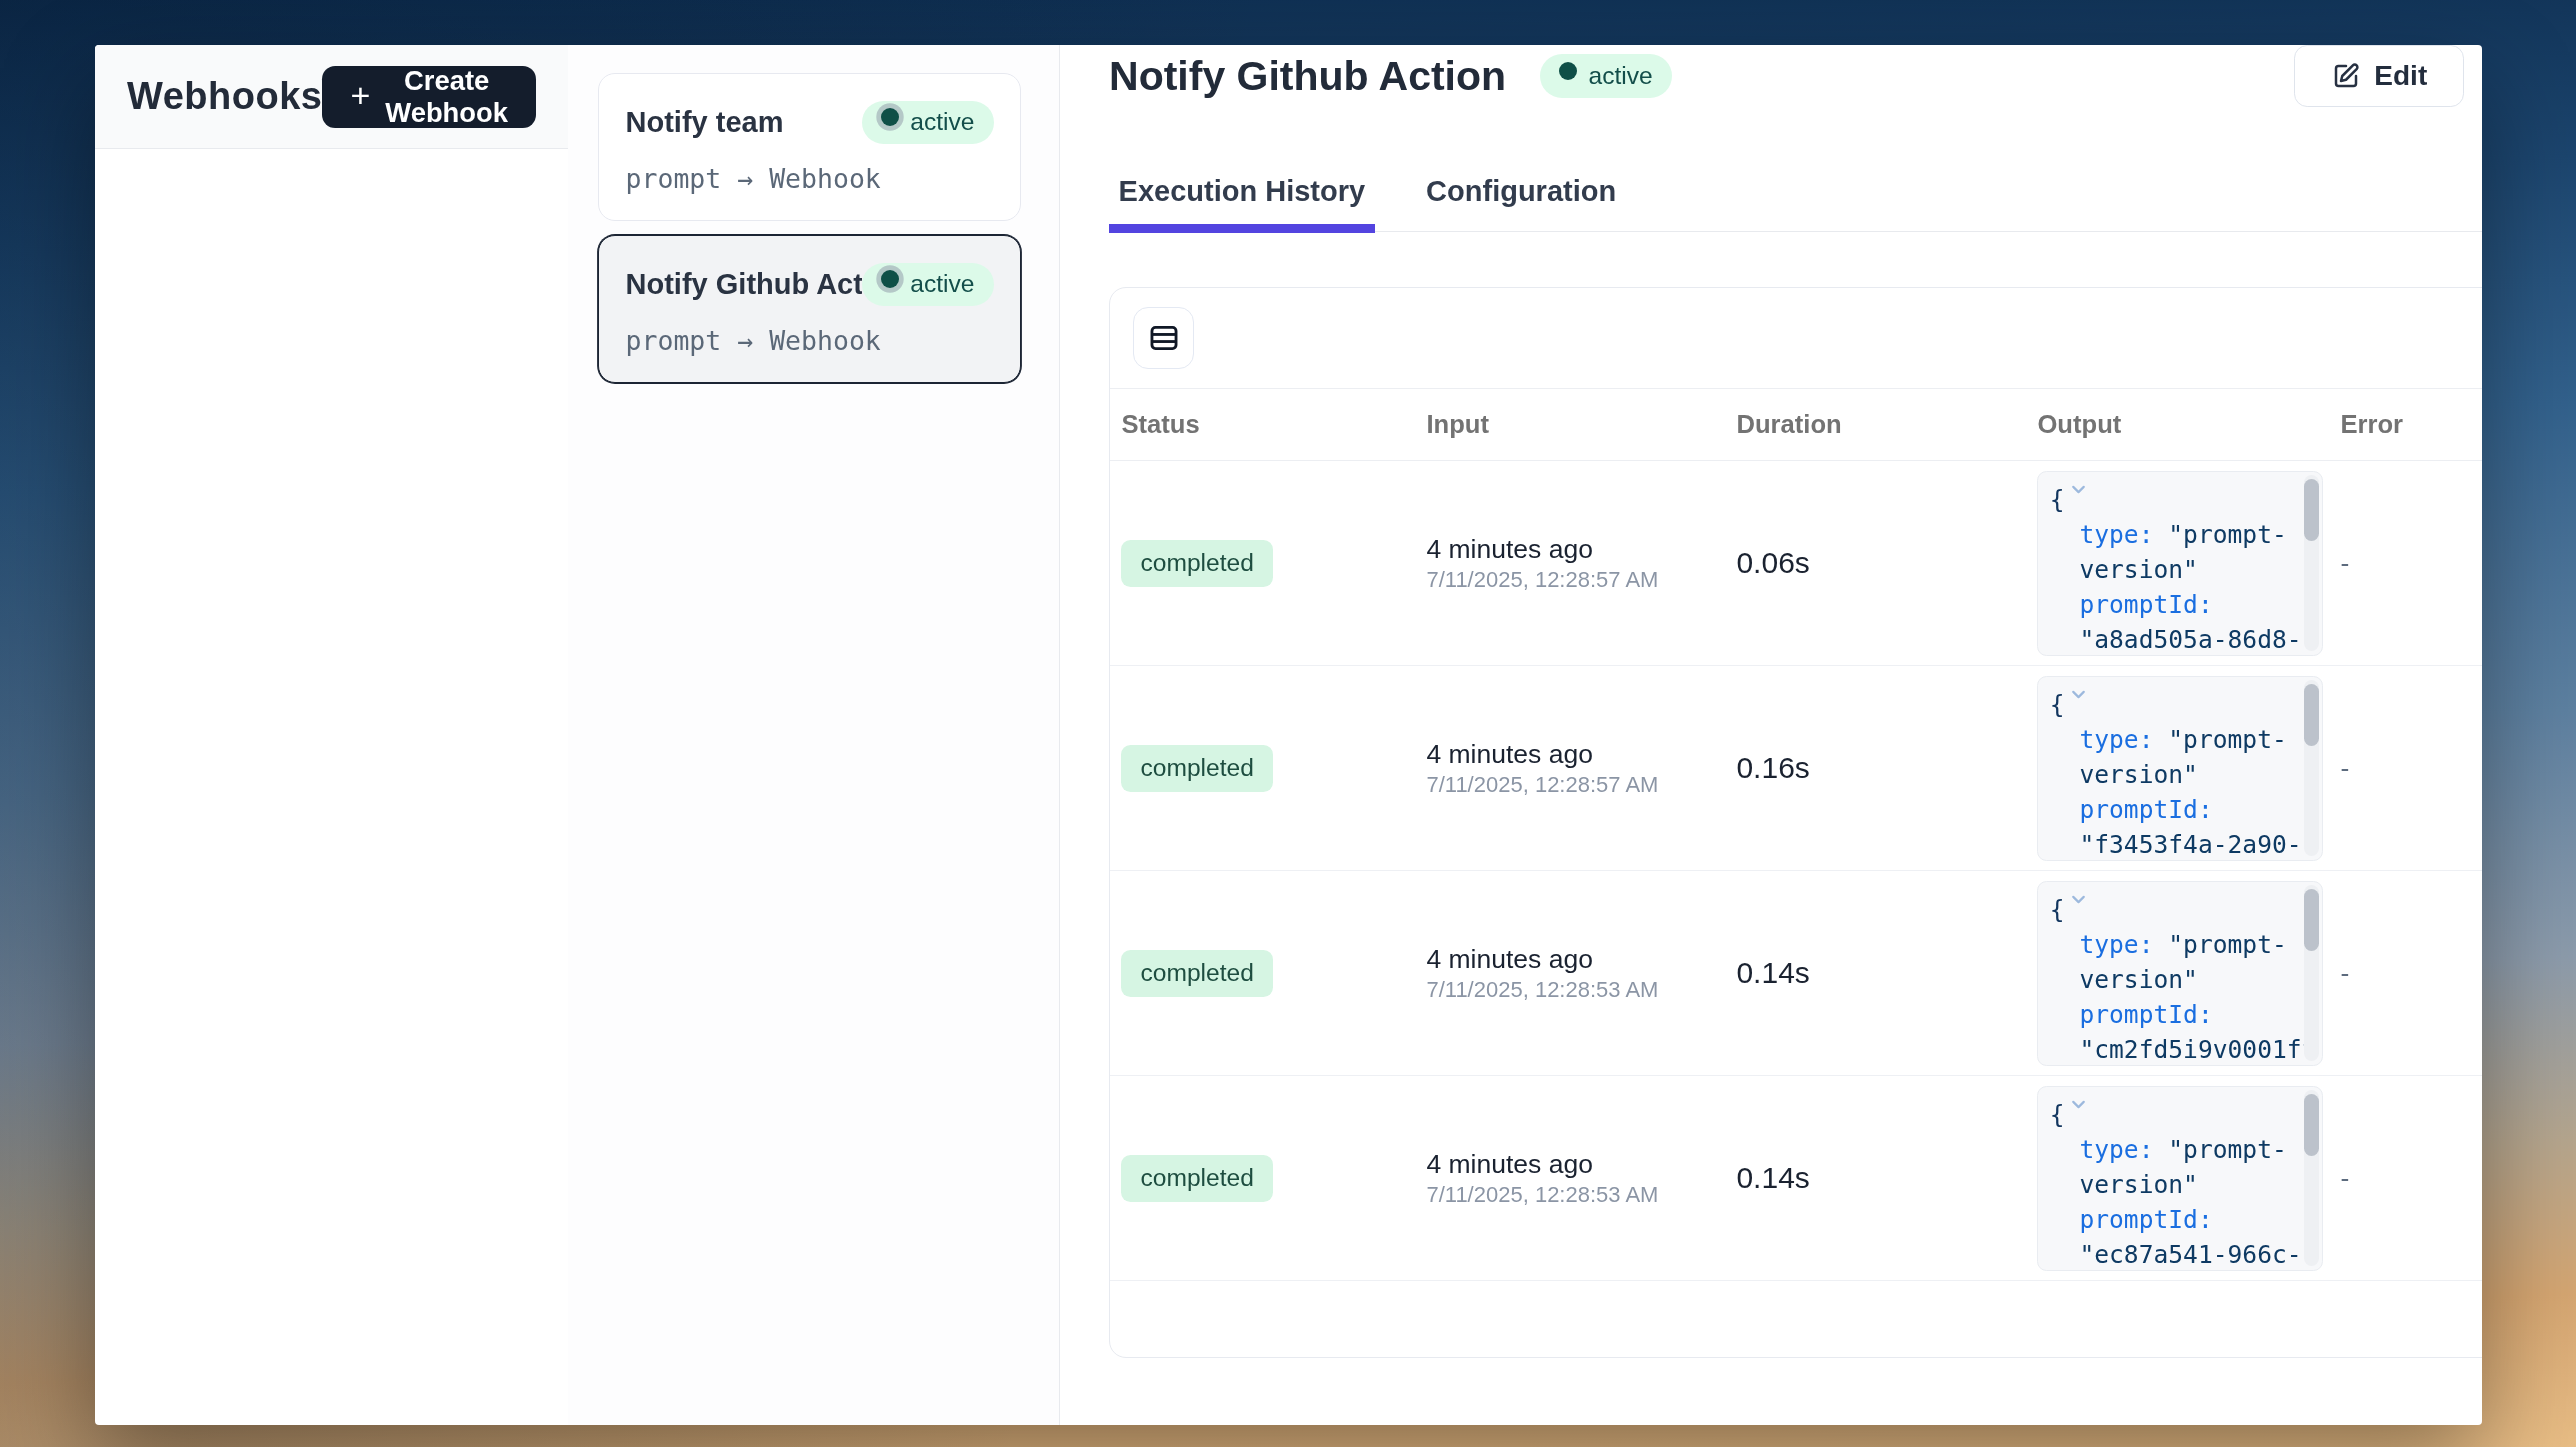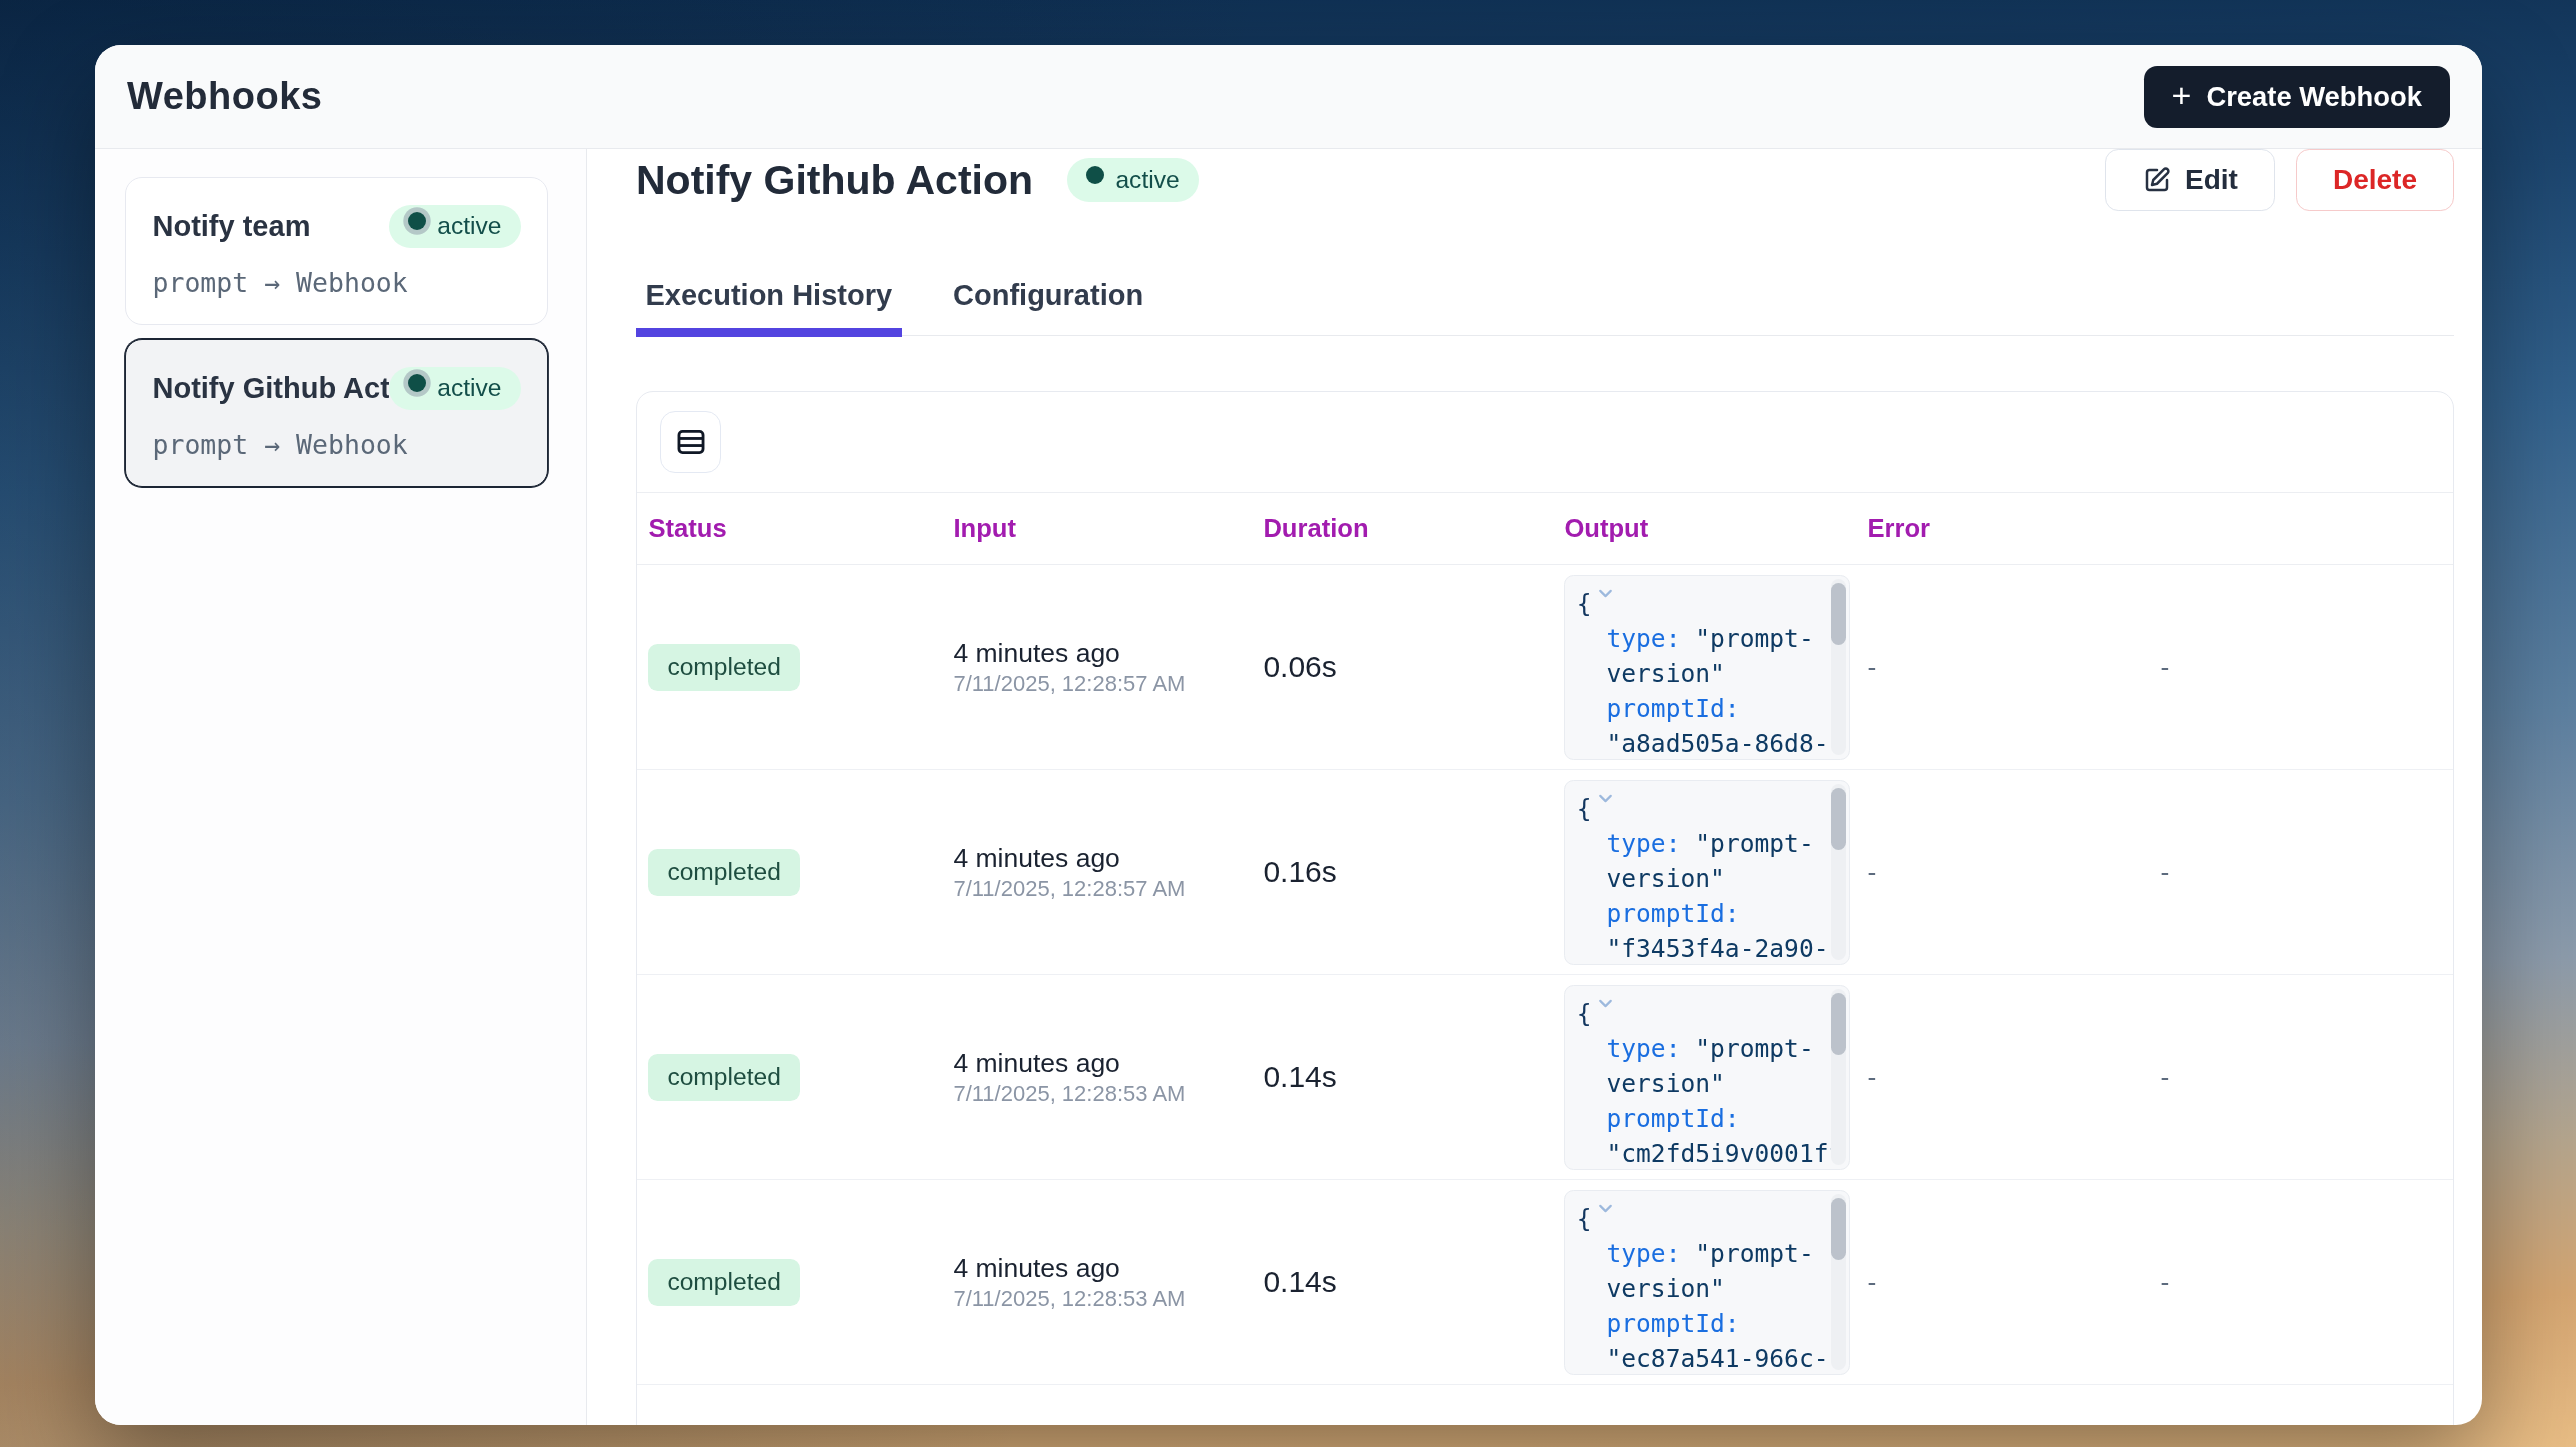--- a/index.html
+++ b/index.html
@@ -6,23 +6,23 @@
   html,body { width:2576px; height:1448px; overflow:hidden; }
   body {
     font-family:"Liberation Sans", sans-serif;
     background:
       linear-gradient(100deg, rgba(4,20,40,.30) 0%, rgba(4,20,40,0) 45%),
       linear-gradient(178deg, #0d2c4e 0%, #1c456e 16%, #32618c 32%, #5d80a0 52%, #8c9bab 68%, #b5a58d 80%, #d4a571 90%, #e8bd85 100%);
     position:relative;
   }
   .window {
     position:absolute; left:95px; top:45px; width:2387px; height:1380px;
-    background:#ffffff; border-radius:26px; overflow:hidden;
+    background:#ffffff; border-radius:4px; overflow:hidden;
     box-shadow:0 38px 95px rgba(0,0,0,.38);
-    display:flex; flex-direction:column;
+    display:flex; flex-direction:row;
   }
   
   .app-header {
     height:104px; flex:0 0 104px; background:#f9fafb; border-bottom:1.9px solid #e8eaee;
     display:flex; align-items:center; justify-content:space-between; padding:0 32px;
   }
   .app-title { font-size:38px; font-weight:700; color:#232b39; letter-spacing:0.5px; }
   .create-btn {
     display:flex; align-items:center; gap:15px; background:#141d2c; color:#fff;
     border:none; border-radius:13.2px; padding:0 28px; height:62px;
@@ -64,21 +64,21 @@
   .tab.active::after { content:""; position:absolute; left:0; right:0; bottom:-1.9px; height:8.5px; background:#5344e0; }
   
   .table-card { margin-top:55px; border:1.9px solid #e7eaf0; border-radius:17px; background:#fff; padding-bottom:76px; }
   .table-toolbar { padding:19px 23px; border-bottom:1.9px solid #eceef2; }
   .icon-btn {
     width:61px; height:62px; border:1.9px solid #e4e9f3; border-radius:15px; background:#fff;
     display:flex; align-items:center; justify-content:center; cursor:pointer;
   }
   .tgrid { display:grid; grid-template-columns:305px 310px 301px 303px 293px 1fr; }
   .thead { border-bottom:1.9px solid #eceef2; }
-  .th { font-size:25.6px; font-weight:600; color:#a21caf; padding:21px 11.4px; }
+  .th { font-size:25.6px; font-weight:600; color:#737373; padding:21px 11.4px; }
   .trow { min-height:203px; border-bottom:1.9px solid #eef0f4; align-items:center; }
   .cell { padding-left:11.4px; }
   .status-pill {
     display:inline-block; background:#d6f5e3; color:#1e4d40; border-radius:9.5px;
     padding:9.5px 19px; font-size:24.6px; font-weight:500;
   }
   .started-rel { font-size:26.5px; color:#1a2230; font-weight:500; }
   .started-abs { font-size:22px; color:#8b95a5; margin-top:2px; }
   .duration { font-size:30px; color:#1a2230; font-weight:500; }
   .dash { font-size:26.5px; color:#5d6b7e; }

